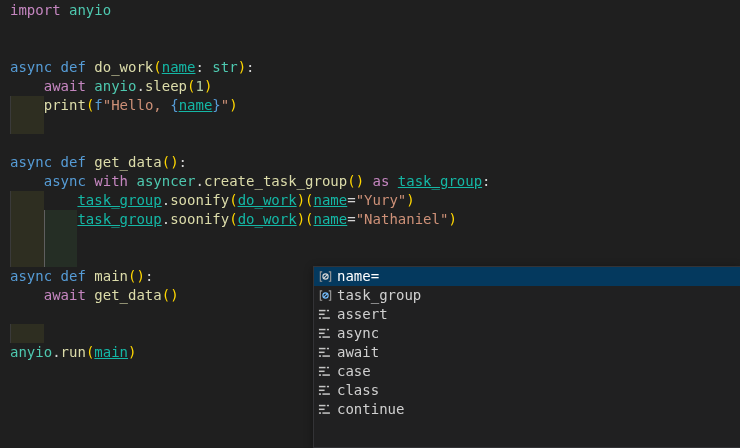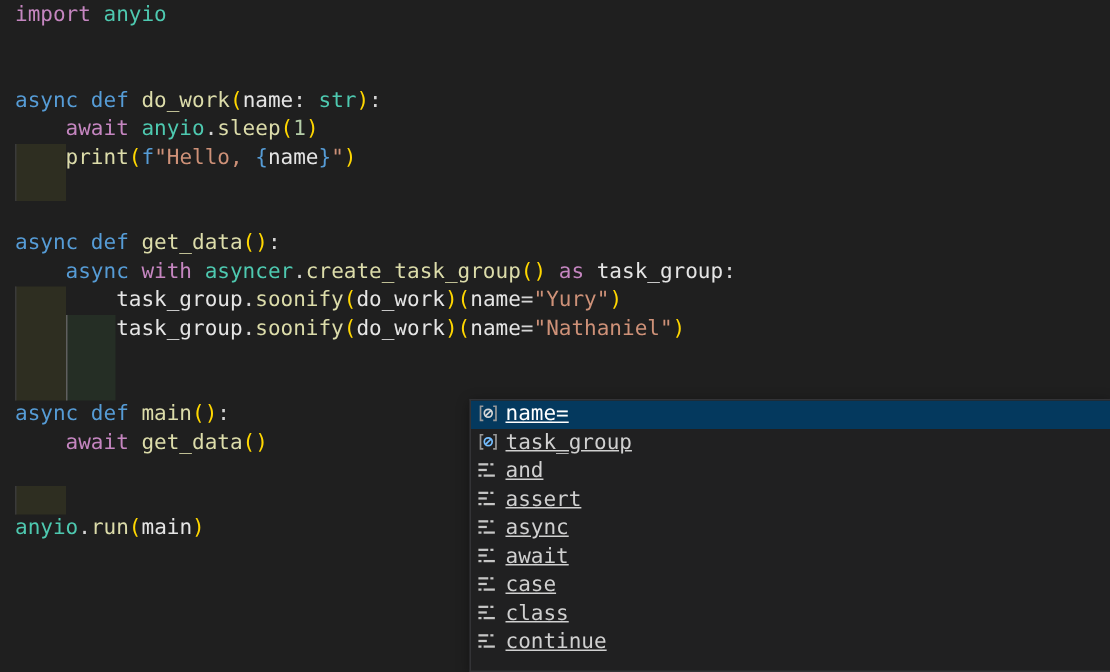--- a/index.html
+++ b/index.html
@@ -14,40 +14,40 @@
   .guide.dim{background:#3a3a3a;}
   .guide.active{background:#5f5f5f;}
   
   #code{position:absolute;left:0;top:1px;right:12px;font-size:14px;line-height:19px;}
   .code-line{height:19px;padding-left:10px;white-space:pre;color:#d4d4d4;}
   .tk{}
   .kw{color:#569cd6;}
   .kwc{color:#c586c0;}
   .mod{color:#4ec9b0;}
   .fn{color:#dcdcaa;}
-  .var{color:#e5e5e5;}
+  .var{color:#14b8a6;text-decoration:underline;}
   .str{color:#ce9178;}
   .num{color:#b5cea8;}
   .pun{color:#d4d4d4;}
   .brk{color:#ffd700;}
   .fbr{color:#569cd6;}
   .squiggle{text-decoration:underline;text-decoration-style:wavy;
             text-decoration-color:#f14c4c;text-decoration-thickness:1px;text-underline-offset:3px;}
   .bmatch{position:relative;}
   .bmatch::after{content:"";position:absolute;left:0;right:0;top:-1px;bottom:0;
                  border:1px solid #8a8a8a;pointer-events:none;}
   .caret{position:relative;display:inline-block;width:0;}
   .caret::before{content:"";position:absolute;left:-0.5px;top:-1px;width:2px;height:19px;
                  background:#c6c6c6;}
   
   .suggest{position:absolute;left:313px;top:266px;width:427px;height:182px;
            background:#202021;border:1px solid #333336;border-right:none;box-sizing:border-box;
            box-shadow:0 2px 8px rgba(0,0,0,0.4);overflow:hidden;font-size:14px;}
-  .suggest-item{height:19px;display:flex;color:#d0d0d0;
-                padding-left:3px;white-space:pre;cursor:default;text-decoration:underline;}
+  .suggest-item{height:19px;display:flex;align-items:center;color:#d0d0d0;
+                padding-left:3px;white-space:pre;cursor:default;}
   .suggest-item.selected{background:#04395e;color:#ffffff;}
   .sicon{width:16px;height:16px;margin-right:4px;flex:0 0 16px;display:flex;
          align-items:center;justify-content:center;}
   .slabel{line-height:19px;}
 </style>
 </head>
 <body>
 
 <div class="editor">
 
@@ -95,27 +95,20 @@
             <path d="M11.5 3H13.5V13H11.5" fill="none" stroke="#9a9a9a" stroke-width="1.2"></path>
             <circle cx="8" cy="8" r="2.8" fill="none" stroke="#75beff" stroke-width="1.2"></circle>
             <line x1="5.9" y1="10.1" x2="10.1" y2="5.9" stroke="#75beff" stroke-width="1.2"></line>
           </svg></span><span class="slabel">task_group</span></div>
       <div class="suggest-item"><span class="sicon"><svg width="15" height="15" viewBox="0 0 16 16" fill="#c5c5c5">
             <rect x="1" y="3" width="7" height="1.6"></rect>
             <rect x="9.5" y="3" width="2.2" height="1.6"></rect>
             <rect x="1" y="7" width="6" height="1.6"></rect>
             <rect x="1" y="11" width="2.2" height="1.6"></rect>
             <rect x="4.7" y="11" width="8" height="1.6"></rect>
-          </svg></span><span class="slabel">and</span></div>
-      <div class="suggest-item"><span class="sicon"><svg width="15" height="15" viewBox="0 0 16 16" fill="#c5c5c5">
-            <rect x="1" y="3" width="7" height="1.6"></rect>
-            <rect x="9.5" y="3" width="2.2" height="1.6"></rect>
-            <rect x="1" y="7" width="6" height="1.6"></rect>
-            <rect x="1" y="11" width="2.2" height="1.6"></rect>
-            <rect x="4.7" y="11" width="8" height="1.6"></rect>
           </svg></span><span class="slabel">assert</span></div>
       <div class="suggest-item"><span class="sicon"><svg width="15" height="15" viewBox="0 0 16 16" fill="#c5c5c5">
             <rect x="1" y="3" width="7" height="1.6"></rect>
             <rect x="9.5" y="3" width="2.2" height="1.6"></rect>
             <rect x="1" y="7" width="6" height="1.6"></rect>
             <rect x="1" y="11" width="2.2" height="1.6"></rect>
             <rect x="4.7" y="11" width="8" height="1.6"></rect>
           </svg></span><span class="slabel">async</span></div>
       <div class="suggest-item"><span class="sicon"><svg width="15" height="15" viewBox="0 0 16 16" fill="#c5c5c5">
             <rect x="1" y="3" width="7" height="1.6"></rect>

